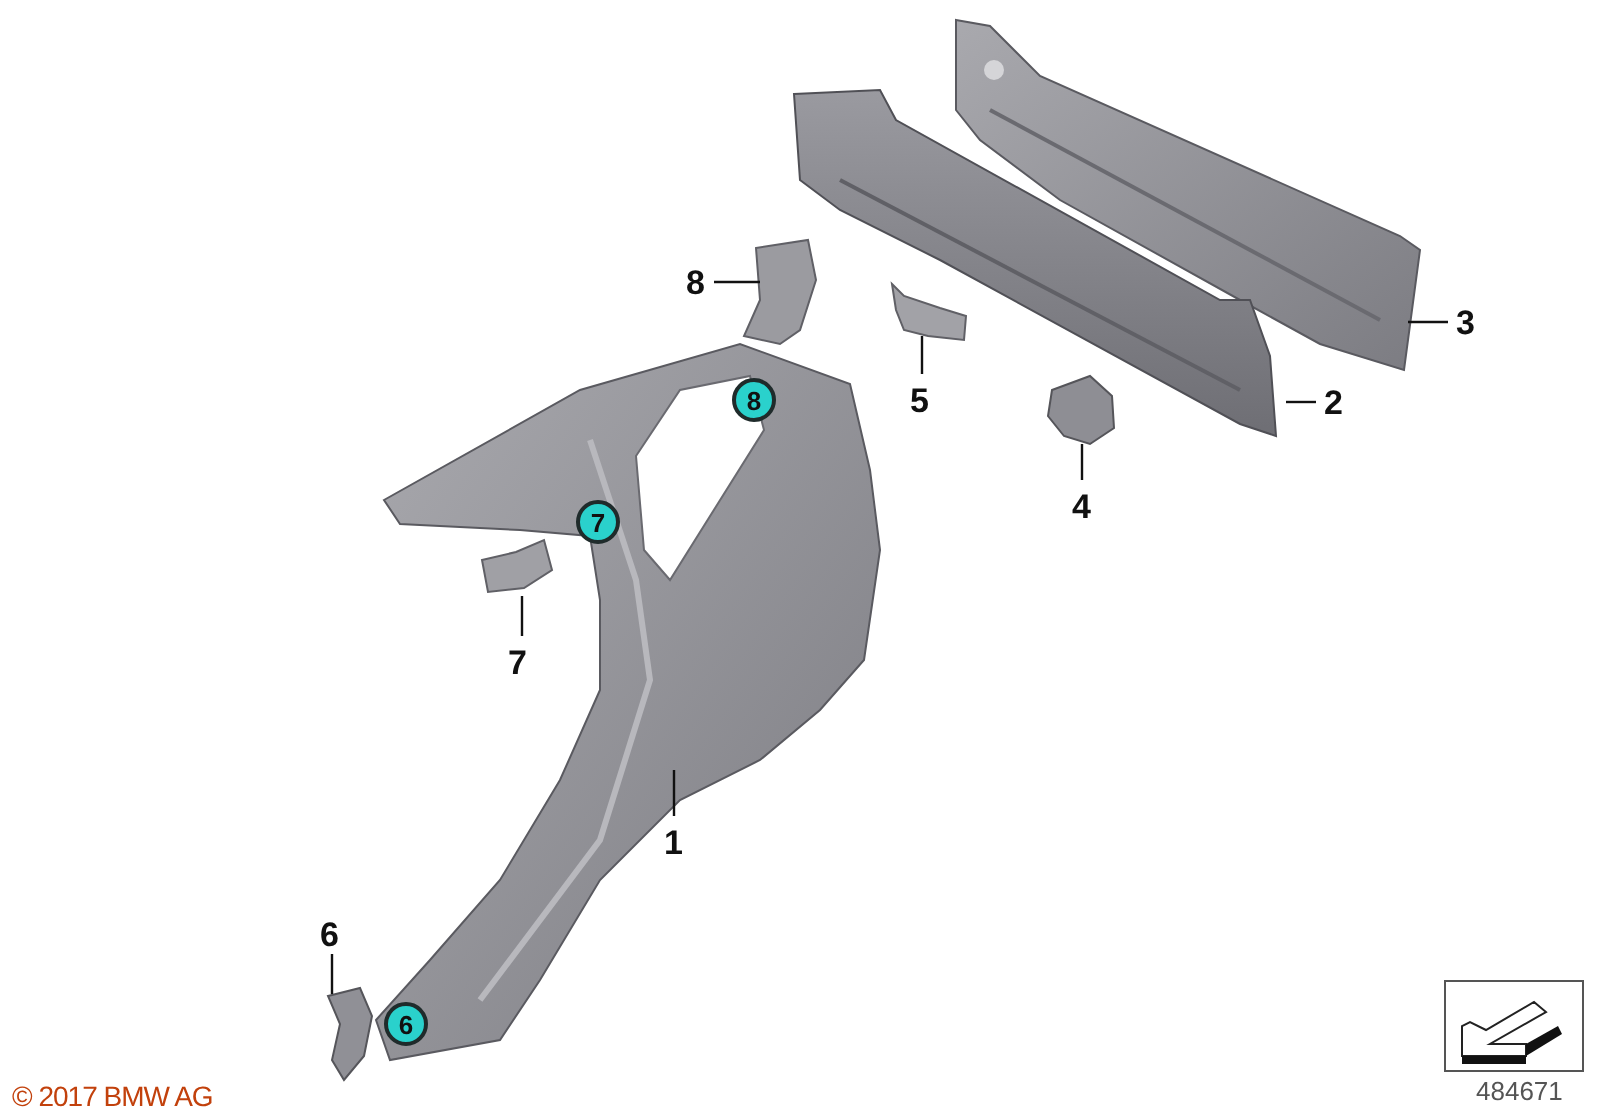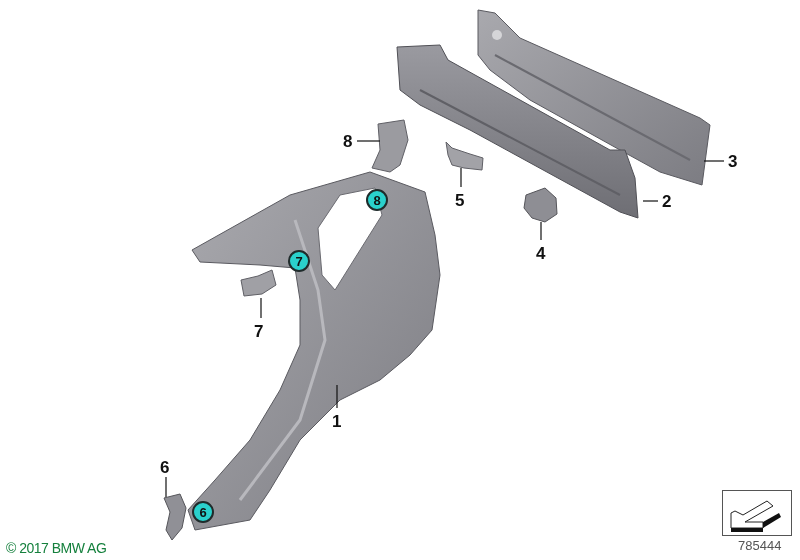--- a/index.html
+++ b/index.html
@@ -5,21 +5,21 @@
   html, body { margin:0; padding:0; background:#ffffff; }
   body { width:800px; height:560px; position:relative; overflow:hidden;
          font-family:"Liberation Sans", sans-serif; }
   #diagram { position:absolute; left:0; top:0; width:800px; height:560px; }
   .callout-num { position:absolute; font-family:"Liberation Sans", sans-serif;
                  font-weight:bold; font-size:17px; color:#111; line-height:1; }
   .badge { position:absolute; width:22px; height:22px; border-radius:50%;
            background:#2ad1cc; border:2px solid #1f2b2b; box-sizing:border-box;
            font-family:"Liberation Sans", sans-serif; font-weight:bold; font-size:13px;
            color:#111; display:flex; align-items:center; justify-content:center; }
-  .copyright { position:absolute; left:6px; top:540px; font-size:14px; color:#15803d;
+  .copyright { position:absolute; left:6px; top:540px; font-size:14px; color:#c2410c;
                font-family:"Liberation Sans", sans-serif; letter-spacing:-0.5px; }
   .img-id { position:absolute; left:738px; top:538px; font-size:13px; color:#555; }
   .nav-box { position:absolute; left:722px; top:490px; width:70px; height:46px;
              border:1px solid #555; background:#fff; box-sizing:border-box; }
 </style>
 </head>
 <body>
 
 <svg id="diagram" viewBox="0 0 800 560" xmlns="http://www.w3.org/2000/svg">
   <defs>
@@ -97,13 +97,13 @@
 
 <div class="copyright">© 2017 BMW AG</div>
 
 <div class="nav-box">
   <svg width="68" height="44" viewBox="0 0 68 44">
     <polygon points="8,22 8,37 40,37 40,31 22,31 50,15 44,10 20,24 12,20" fill="#fff" stroke="#222" stroke-width="1"></polygon>
     <polygon points="8,37 40,37 40,41 8,41" fill="#111"></polygon>
     <polygon points="40,31 56,22 58,26 40,37" fill="#111"></polygon>
   </svg>
 </div>
-<div class="img-id">785444</div>
+<div class="img-id">484671</div>
 
 </body></html>

